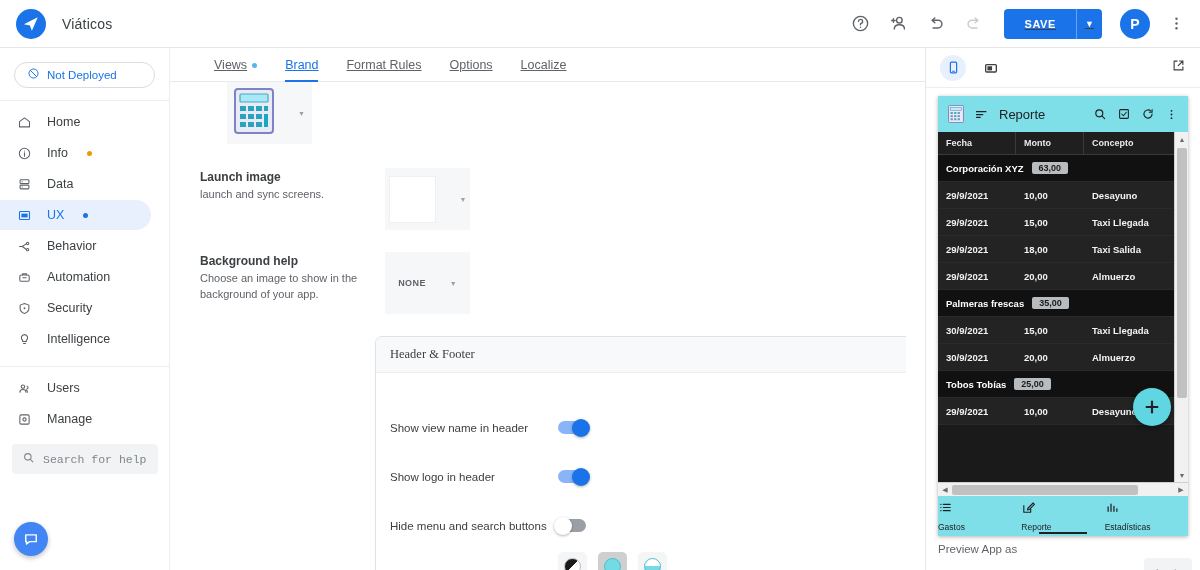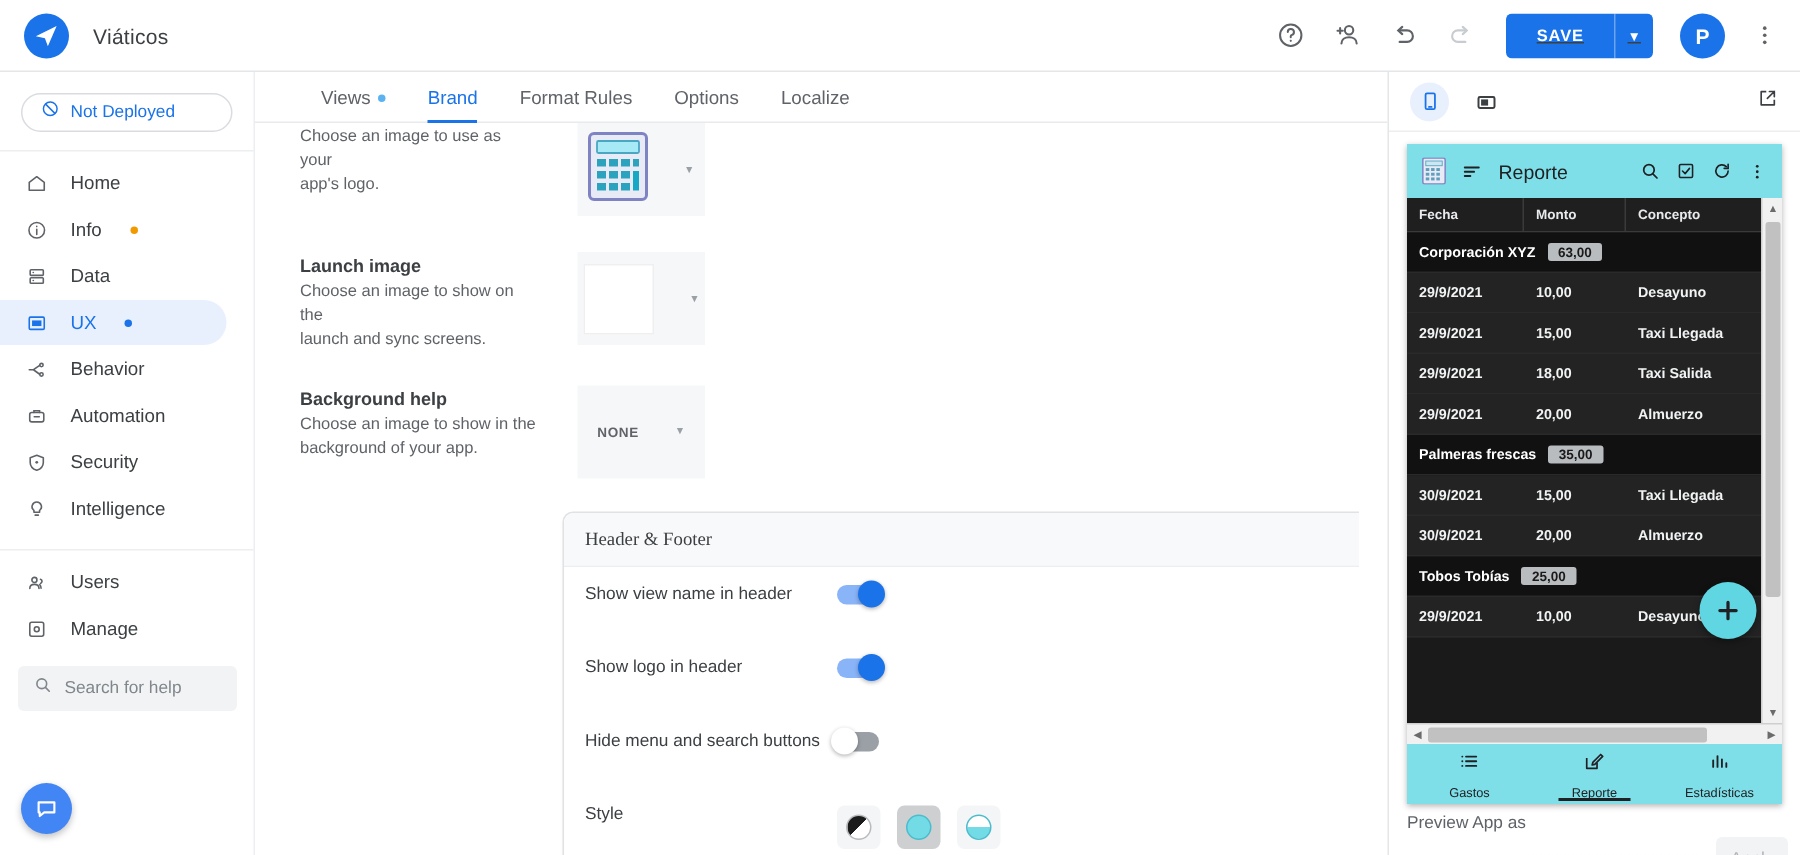--- a/index.html
+++ b/index.html
@@ -61,33 +61,33 @@
   .nav-item .nic { width:17px; display:flex; align-items:center; justify-content:center; color:#5f6368; }
   .nav-item.active { background:#e8f0fe; color:#1a73e8; }
   .nav-item.active .nic { color:#1a73e8; }
   .dot { width:5px;height:5px;border-radius:50%; display:inline-block; margin-left:5px;}
   .dot.orange{background:#f29900;} .dot.blue{background:#1a73e8;} .dot.bluet{background:#5ab3f0;}
   .help-search {
     position:absolute; bottom:96px; left:12px; width:146px; height:30px;
     background:#f1f3f4; border-radius:4px; display:flex; align-items:center; gap:8px; padding:0 10px;
     cursor:text;
   }
-  .help-search span.ph { font-size:11.5px; color:#80868b; }
+  .help-search span.ph { font-size:11.5px; color:#80868b;font-family:Liberation Mono, monospace; }
   .fab-chat {
     position:absolute; bottom:14px; left:14px; width:34px;height:34px;border-radius:50%;
     background:#4285f4; display:flex;align-items:center;justify-content:center;
     box-shadow:0 2px 5px rgba(0,0,0,.25); cursor:pointer;
   }
 
   
   .center { position:absolute; top:48px; left:170px; width:755px; height:522px; background:#fff; }
   .tabs { height:34px; display:flex; align-items:flex-end; gap:0; padding-left:30px;
           border-bottom:1px solid #e8eaed; }
   .tab { font-size:12.5px; color:#5f6368; padding:0 14px 9px 14px; cursor:pointer; position:relative;
-         display:flex; align-items:center; }
+         display:flex; align-items:center;text-decoration:underline; }
   .tab.active { color:#1a73e8; }
   .tab.active::after { content:""; position:absolute; left:14px; right:14px; bottom:-1px; height:2px; background:#1a73e8;}
 
   .scrollarea { position:absolute; top:34px; left:0; width:736px; height:488px; overflow:hidden; }
   .imgrow { display:flex; padding:0 0 0 30px; margin-top:4px; }
   .imgrow .labels { width:158px; padding-top:2px; }
   .imgrow .rtitle { font-size:12px; font-weight:700; color:#3c4043; margin-bottom:3px; }
   .imgrow .rdesc { font-size:11px; color:#5f6368; line-height:1.45; }
   .imgbox {
     width:85px; height:55px; background:#f6f7f8; margin-left:27px;
@@ -100,21 +100,21 @@
 
   
   .card {
     margin:22px 0 0 205px; width:660px; border:1px solid #e0e2e4; border-radius:7px; background:#fff;
     box-shadow:0 1px 2px rgba(0,0,0,.03);
   }
   .card-head { height:36px; background:#f8f9fa; border-bottom:1px solid #eceef0;
                border-radius:7px 7px 0 0; display:flex; align-items:center; padding-left:14px; }
   .card-title { font-size:12.5px; color:#3c4043;font-family:Liberation Serif, serif; }
   .card-body { padding:12px 0 20px 0; }
-  .settingrow { display:flex; align-items:flex-start; height:49px; padding-left:14px; }
+  .settingrow { display:flex; align-items:flex-end; height:49px; padding-left:14px; }
   .settingrow .slabel { width:168px; font-size:11.5px; color:#3c4043; }
   .toggle { width:28px; height:13px; border-radius:7px; position:relative; cursor:pointer; }
   .toggle.on { background:#8ab4f8; }
   .toggle.off { background:#9aa0a6; }
   .knob { position:absolute; top:-2.5px; width:18px;height:18px;border-radius:50%;
           box-shadow:0 1px 3px rgba(0,0,0,.3); }
   .toggle.on .knob { right:-4px; background:#1a73e8; }
   .toggle.off .knob { left:-4px; background:#fff; }
   .styleopts { display:flex; gap:11px; position:relative; }
   .swatch { width:29px;height:29px;border-radius:5px;background:#f4f5f6;
@@ -161,21 +161,21 @@
   .ph-hscroll { position:absolute; top:386px; left:0; width:250px; height:14px; background:#f1f1f1;
                 border-top:1px solid #cfcfcf; }
   .ph-hscroll .thumb { position:absolute; left:14px; top:2px; width:186px; height:10px; background:#c1c1c1; border-radius:2px;}
   .ph-hscroll .arw { position:absolute; top:0; width:14px; height:14px; display:flex;align-items:center;justify-content:center;
                      font-size:7px; color:#6b6b6b;}
   .ph-fab { position:absolute; top:292px; left:195px; width:38px;height:38px;border-radius:50%;
             background:#5fd6e2; display:flex;align-items:center;justify-content:center;
             box-shadow:0 2px 5px rgba(0,0,0,.35); cursor:pointer; z-index:5;}
   .ph-bottom { position:absolute; top:400px; left:0; width:250px; height:40px; background:#7fdfe8;
                display:flex; }
-  .bn { flex:1; display:flex; flex-direction:column; align-items:center; justify-content:center; gap:3px;
+  .bn { flex:1; display:flex; flex-direction:column; align-items:flex-start; justify-content:center; gap:3px;
         cursor:pointer; position:relative; }
   .bn span.lbl { font-size:8.5px; color:#202124; }
   .bn.active::after { content:""; position:absolute; bottom:2px; left:18px; right:18px; height:2px; background:#202124;}
 
   .prev-as { position:absolute; top:495px; left:12px; font-size:11.5px; color:#5f6368; }
   .prev-select { position:absolute; top:518px; left:12px; width:195px; height:26px;
                  background:linear-gradient(to bottom,#ffffff,#fafafa); border-radius:3px; opacity:.55;}
   .apply-btn { position:absolute; top:510px; left:218px; width:48px; height:30px; background:#f1f3f4;
                border-radius:4px; display:flex;align-items:center;justify-content:center;
                font-size:11.5px; color:#b0b4b8; cursor:default;}
@@ -372,24 +372,20 @@
       </div>
       <div class="tab active">Brand</div>
       <div class="tab">Format Rules</div>
       <div class="tab">Options</div>
       <div class="tab">Localize</div>
     </div>
 
     <div class="scrollarea">
 
       <div class="imgrow" style="margin-top:0;">
-        <div class="labels">
-          <div class="rdesc">Choose an image to use as your</div>
-          <div class="rdesc">app's logo.</div>
-        </div>
         <div class="imgbox tall">
           <span>
             <svg width="40" height="46" viewBox="0 0 40 46">
               <rect x="1" y="1" width="38" height="44" rx="3" fill="#e8eaf6" stroke="#7e83c4" stroke-width="2"></rect>
               <rect x="6" y="6" width="28" height="8" rx="1" fill="#a7e9f5" stroke="#4aa7c4" stroke-width="1.2"></rect>
               <rect x="6" y="18" width="6" height="5" fill="#2ba3bf"></rect>
                 <rect x="14" y="18" width="6" height="5" fill="#2ba3bf"></rect>
               <rect x="22" y="18" width="6" height="5" fill="#2ba3bf"></rect>
                 <rect x="30" y="18" width="4" height="5" fill="#2ba3bf"></rect>
               <rect x="6" y="26" width="6" height="5" fill="#2ba3bf"></rect>
@@ -401,21 +397,20 @@
               <rect x="22" y="34" width="6" height="5" fill="#2ba3bf"></rect>
             </svg>
           </span>
           <span class="caret">▼</span>
         </div>
       </div>
 
       <div class="imgrow" style="margin-top:24px;">
         <div class="labels">
           <div class="rtitle">Launch image</div>
-          <div class="rdesc">Choose an image to show on the</div>
           <div class="rdesc">launch and sync screens.</div>
         </div>
         <div class="imgbox tall">
           <span class="thumb-white"></span>
           <span class="caret">▼</span>
         </div>
       </div>
 
       <div class="imgrow" style="margin-top:22px;">
         <div class="labels">

